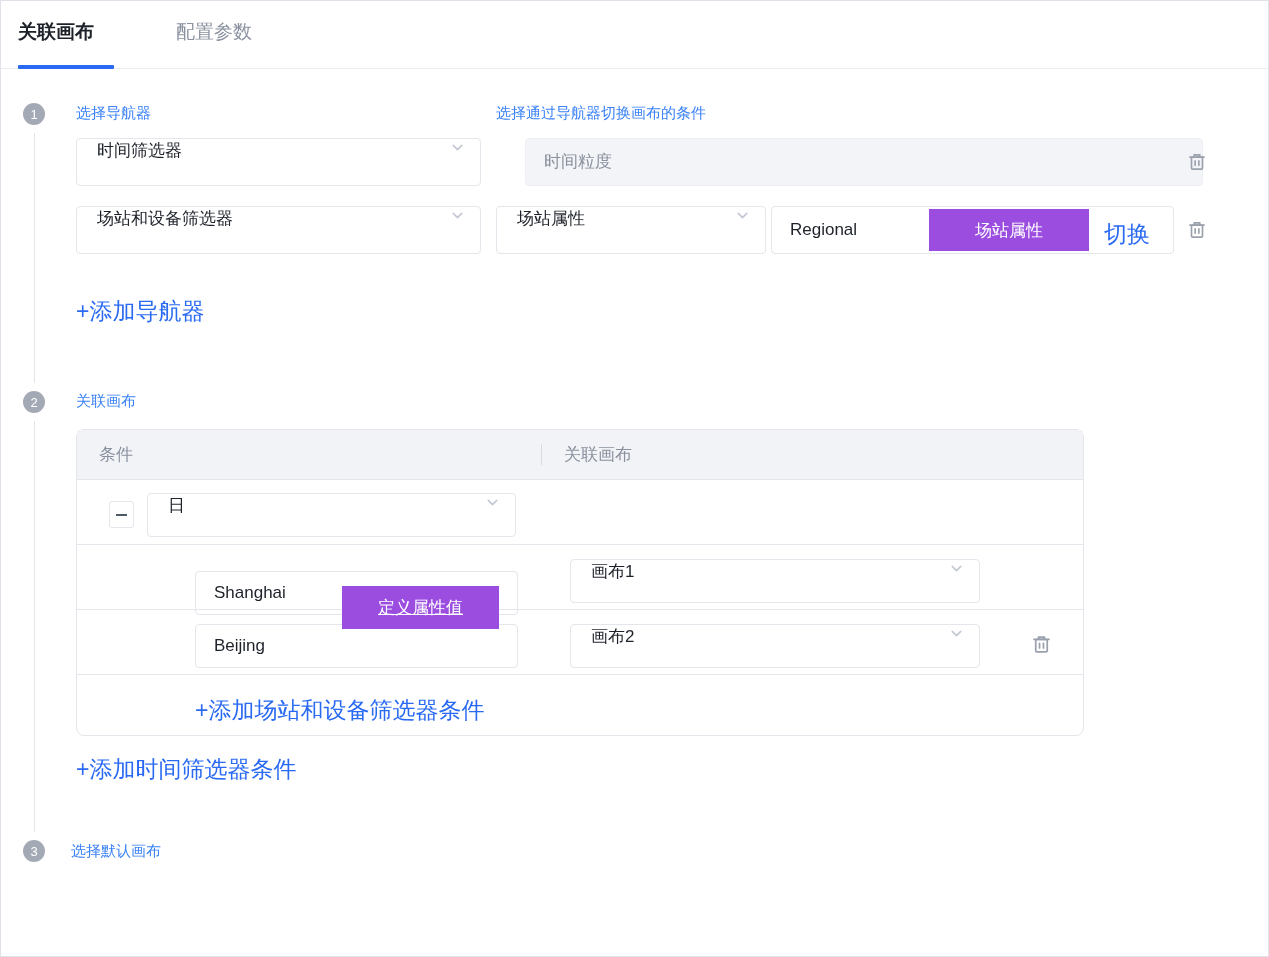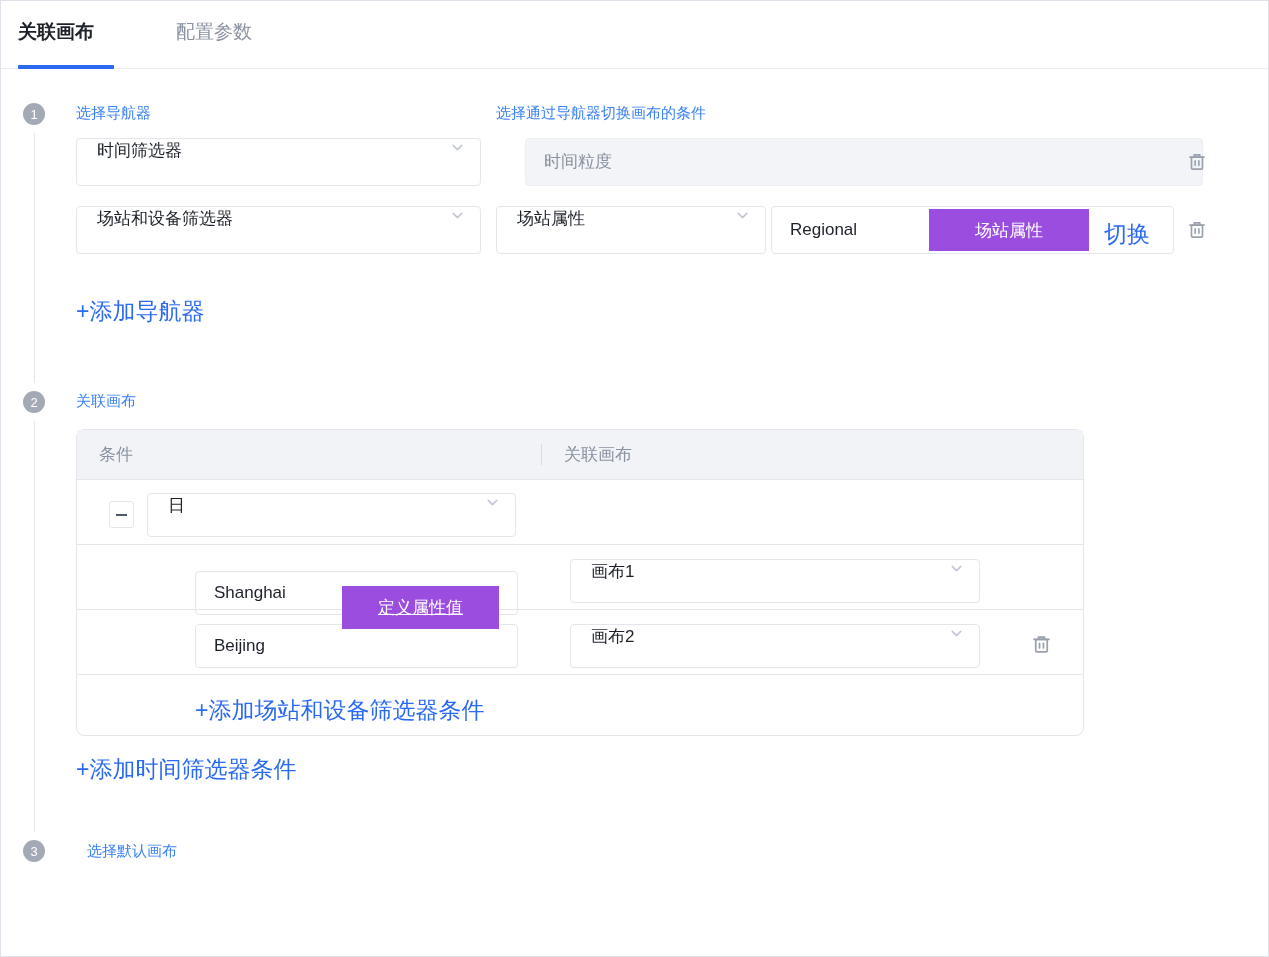--- a/index.html
+++ b/index.html
@@ -172,15 +172,15 @@
     </div>
 
     <div class="trow" style="height:62px;">
       <div class="link" style="left:118px;top:20px;">+添加场站和设备筛选器条件</div>
     </div>
   </div>
 
   <div class="link" style="left:75px;top:753px;">+添加时间筛选器条件</div>
 
   <div class="circle abs" style="left:22px;top:839px;">3</div>
-  <div class="step-title abs" style="left:86px;top:841px;">选择默认画布</div>
+  <div class="step-title abs" style="left:70px;top:841px;">选择默认画布</div>
 
 </div>
 
 </body></html>

